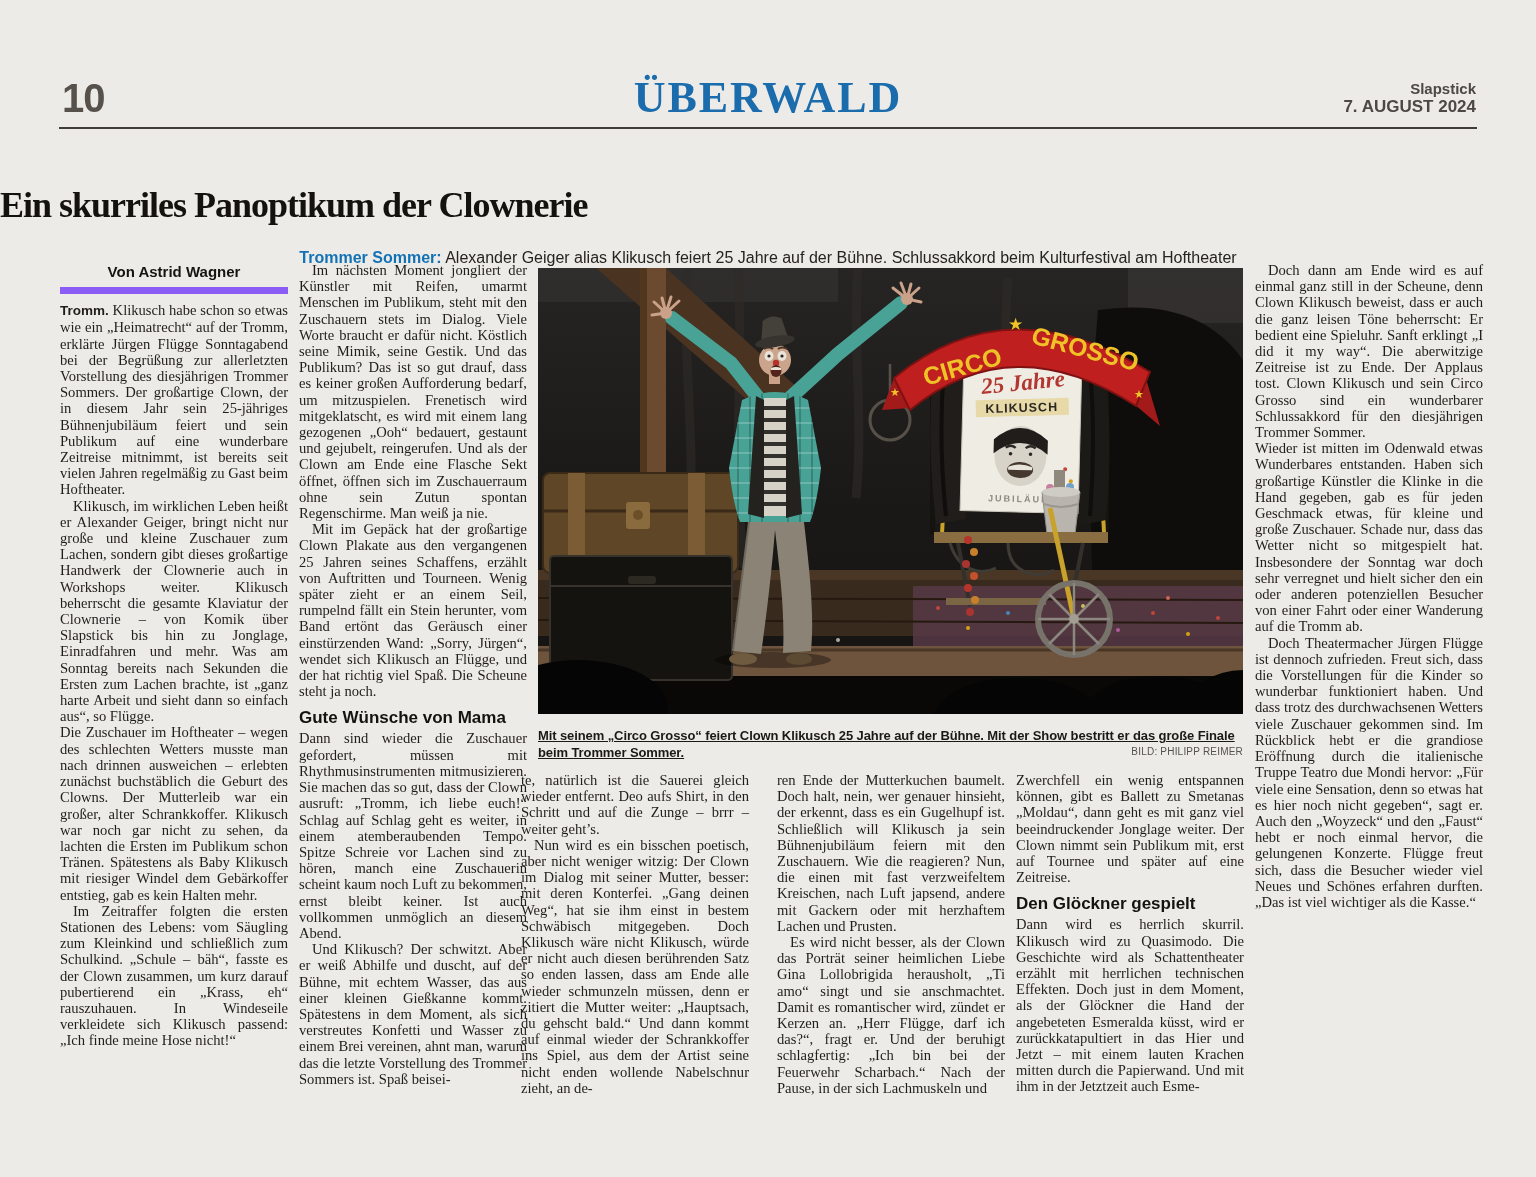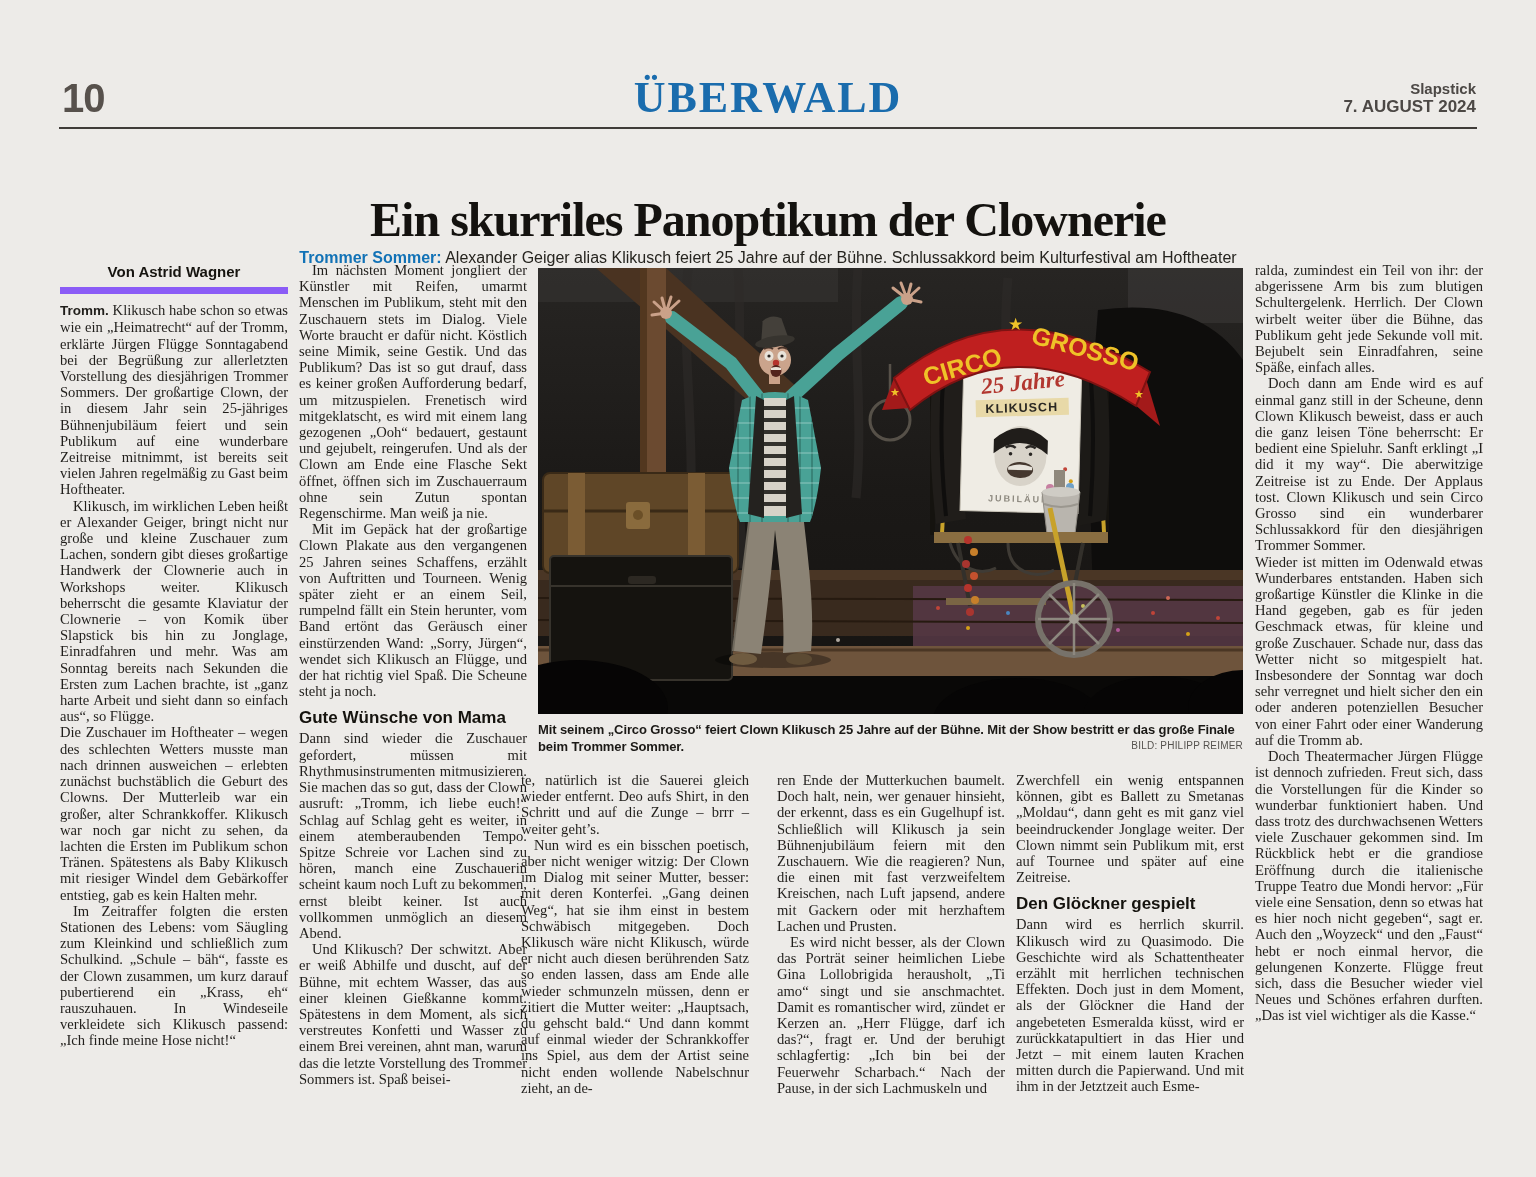--- a/index.html
+++ b/index.html
@@ -30,23 +30,23 @@
     font-weight:bold;color:#4c4845;
   }
   .date-block .weekday{font-size:15px;line-height:17px;}
   .date-block .date{font-size:17px;line-height:20px;}
   .masthead-rule{
     left:59px;right:59px;top:127px;height:2px;background:#403c39;
   }
 
   
   .headline{
-    left:0;right:0;top:160px;text-align:center;
+    left:0;right:0;top:160px;text-align:left;
     font-family:"Liberation Serif",serif;
-    font-weight:bold;font-size:48px;color:#14120f;letter-spacing:-1px;
+    font-weight:bold;font-size:36px;color:#14120f;letter-spacing:-1px;
   }
   .subhead-line{
     left:0;right:0;top:233px;text-align:center;
     font-family:"Liberation Sans",sans-serif;
     font-size:16px;color:#26241f;
   }
   .kicker{font-weight:bold;color:#1272b6;}
 
   
   .col{
@@ -69,24 +69,24 @@
   .col-subhead{
     font-family:"Liberation Sans",sans-serif;
     font-size:17px;font-weight:bold;color:#15130e;
     margin:9px 0 3px;text-align:left;line-height:19px;
   }
 
   
   .photo-figure{left:538px;top:268px;width:705px;margin:0;}
   .photo-figure svg{display:block;}
   .caption{
-    position:relative;margin-top:7px;
+    position:relative;margin-top:13px;
     font-family:"Liberation Sans",sans-serif;
     font-weight:bold;font-size:13px;line-height:17px;color:#1b1916;
-    letter-spacing:-0.1px;text-align:left;
+    letter-spacing:-0.1px;text-align:left;text-decoration:underline;
   }
   .credit{
     position:absolute;right:0;bottom:1px;
     font-weight:normal;font-size:10px;color:#55524e;letter-spacing:0.2px;
   }
 </style>
 </head>
 <body>
 
 <div class="abs page-number">10</div>
@@ -132,21 +132,20 @@
   </div>
 <div class="col col-5">
     <div>
       <p class="body-para">Zwerchfell ein wenig entspannen können, gibt es Ballett zu Smetanas „Moldau“, dann geht es mit ganz viel beeindruckender Jonglage weiter. Der Clown nimmt sein Publikum mit, erst auf Tournee und später auf eine Zeitreise.</p>
       <h3 class="col-subhead">Den Glöckner gespielt</h3>
       <p class="body-para">Dann wird es herrlich skurril. Klikusch wird zu Quasimodo. Die Geschichte wird als Schattentheater erzählt mit herrlichen technischen Effekten. Doch just in dem Moment, als der Glöckner die Hand der angebeteten Esmeralda küsst, wird er zurückkatapultiert in das Hier und Jetzt – mit einem lauten Krachen mitten durch die Papierwand. Und mit ihm in der Jetztzeit auch Esme-</p>
     </div>
   </div>
 <div class="col col-6">
     <div>
-      <p class="body-para">ralda, zumindest ein Teil von ihr: der abgerissene Arm bis zum blutigen Schultergelenk. Herrlich. Der Clown wirbelt weiter über die Bühne, das Publikum geht jede Sekunde voll mit. Bejubelt sein Einradfahren, seine Späße, einfach alles.</p>
       <p class="body-para indent">Doch dann am Ende wird es auf einmal ganz still in der Scheune, denn Clown Klikusch beweist, dass er auch die ganz leisen Töne beherrscht: Er bedient eine Spieluhr. Sanft erklingt „I did it my way“. Die aberwitzige Zeitreise ist zu Ende. Der Applaus tost. Clown Klikusch und sein Circo Grosso sind ein wunderbarer Schlussakkord für den diesjährigen Trommer Sommer.</p>
       <p class="body-para">Wieder ist mitten im Odenwald etwas Wunderbares entstanden. Haben sich großartige Künstler die Klinke in die Hand gegeben, gab es für jeden Geschmack etwas, für kleine und große Zuschauer. Schade nur, dass das Wetter nicht so mitgespielt hat. Insbesondere der Sonntag war doch sehr verregnet und hielt sicher den ein oder anderen potenziellen Besucher von einer Fahrt oder einer Wanderung auf die Tromm ab.</p>
       <p class="body-para indent">Doch Theatermacher Jürgen Flügge ist dennoch zufrieden. Freut sich, dass die Vorstellungen für die Kinder so wunderbar funktioniert haben. Und dass trotz des durchwachsenen Wetters viele Zuschauer gekommen sind. Im Rückblick hebt er die grandiose Eröffnung durch die italienische Truppe Teatro due Mondi hervor: „Für viele eine Sensation, denn so etwas hat es hier noch nicht gegeben“, sagt er. Auch den „Woyzeck“ und den „Faust“ hebt er noch einmal hervor, die gelungenen Konzerte. Flügge freut sich, dass die Besucher wieder viel Neues und Schönes erfahren durften. „Das ist viel wichtiger als die Kasse.“</p>
     </div>
   </div>
 
 <figure class="abs photo-figure">
   <svg width="705" height="446" viewBox="0 0 705 446">
     <defs>
       <linearGradient id="bgGrad" x1="0" y1="0" x2="0" y2="1">

